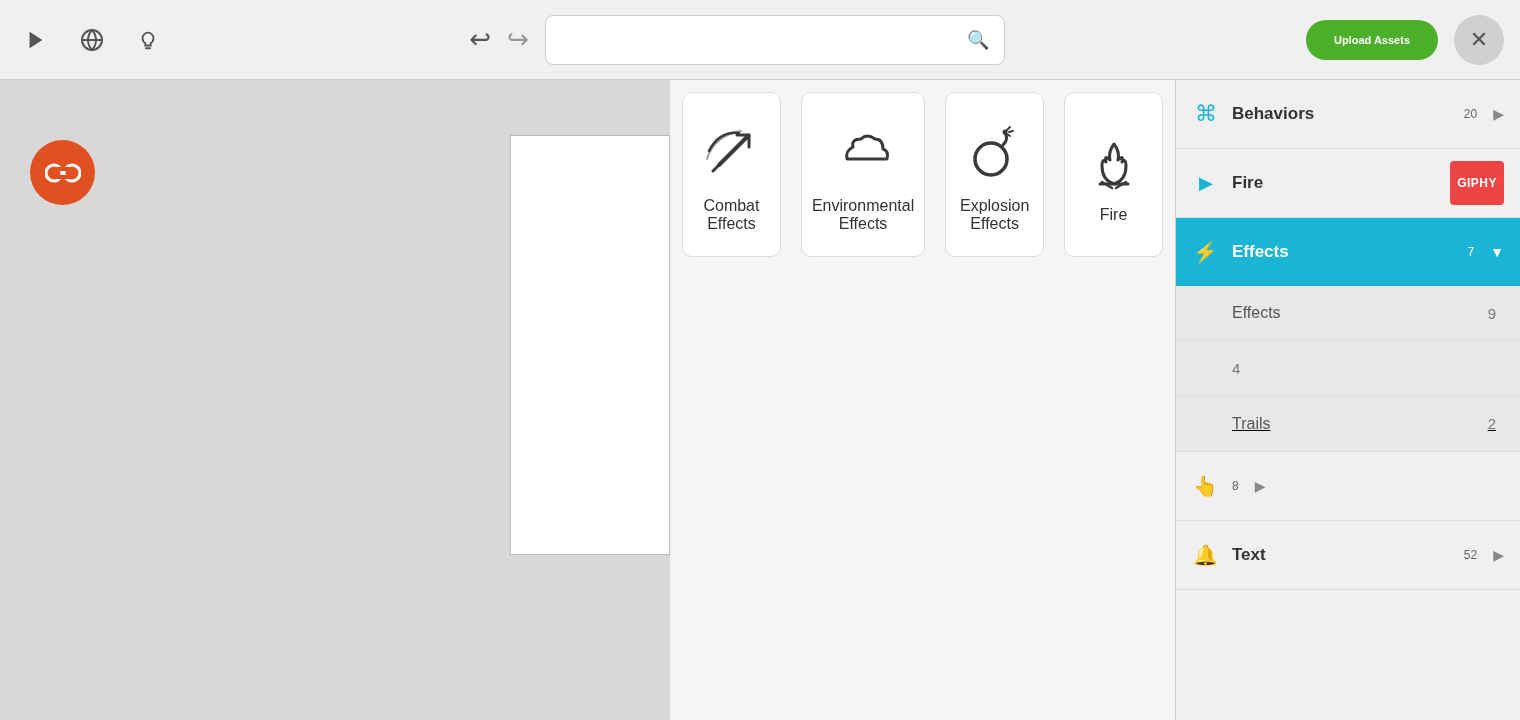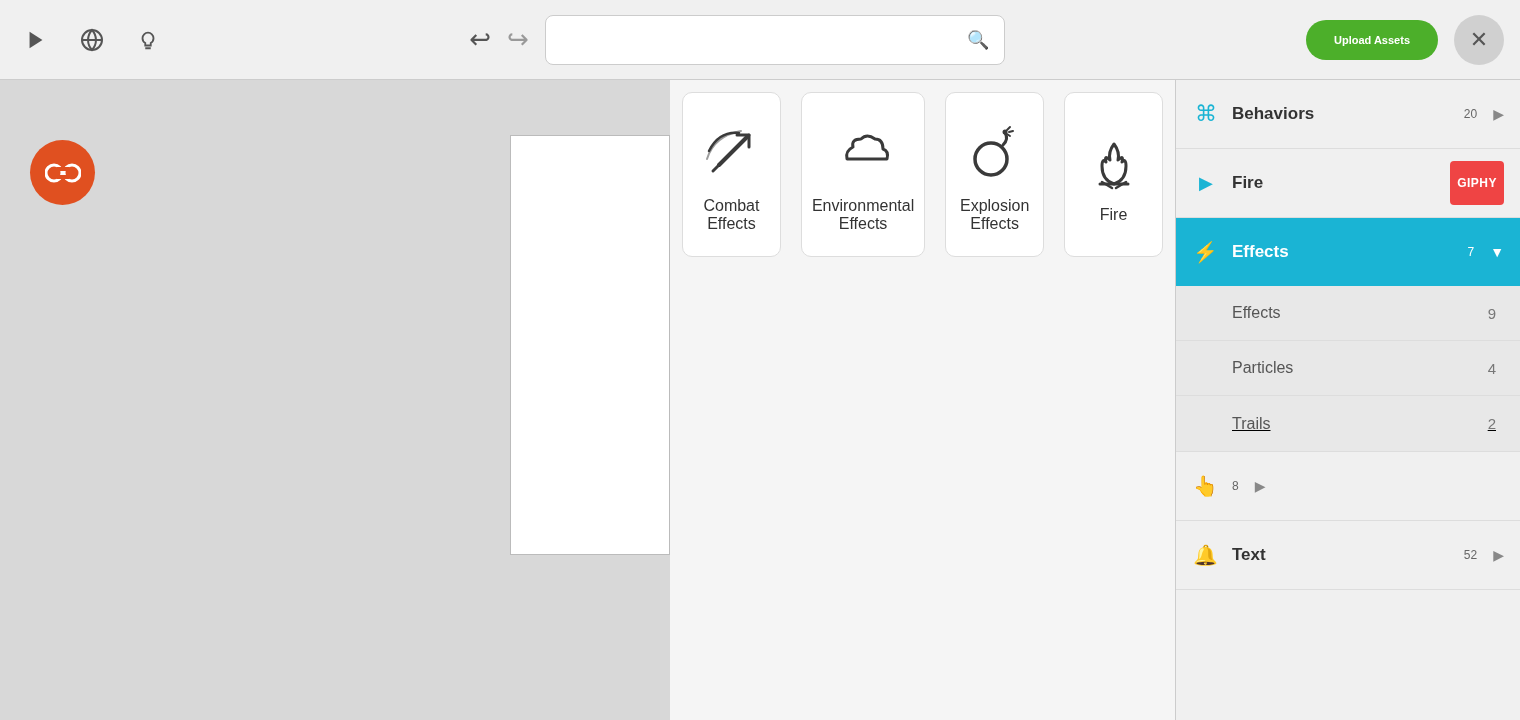--- a/index.html
+++ b/index.html
@@ -322,21 +322,20 @@
         <span class="item-label">Effects</span>
         <span class="item-count">7</span>
         <span class="item-arrow">▼</span>
       </div>
 
       <div class="sub-item">
         <span class="sub-label">Effects</span>
         <span class="sub-count">9</span>
       </div>
       <div class="sub-item">
-        <span class="sub-label">Particles</span>
         <span class="sub-count">4</span>
       </div>
       <div class="sub-item" style="border-bottom: none; text-decoration: underline;">
         <span class="sub-label">Trails</span>
         <span class="sub-count">2</span>
       </div>
     </div>
 
     <div class="sidebar-section">
       <div class="sidebar-item">

